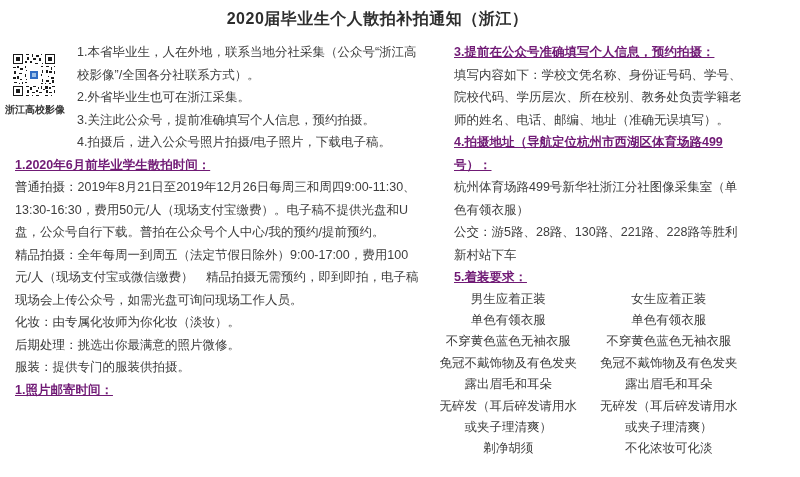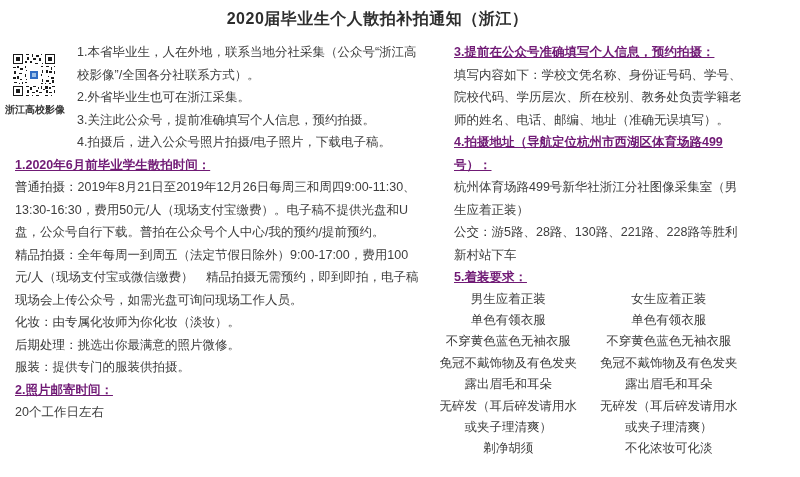--- a/index.html
+++ b/index.html
@@ -167,32 +167,31 @@
 
       <p><b>普通拍摄：</b><span>2019年8月21日至2019年12月26日每周三和周四9:00-11:30、13:30-16:30，费用50元/人（现场支付宝缴费）。电子稿不提供光盘和U盘，公众号自行下载。普拍在公众号个人中心/我的预约/提前预约。</span></p>
 
       <p><b>精品拍摄：</b><span>全年每周一到周五（法定节假日除外）9:00-17:00，费用100元/人（现场支付宝或微信缴费）　精品拍摄无需预约，即到即拍，电子稿现场会上传公众号，如需光盘可询问现场工作人员。</span></p>
 
 
       <p><b>化妆：</b><span>由专属化妆师为你化妆（淡妆）。</span></p>
       <p><b>后期处理：</b><span>挑选出你最满意的照片微修。</span></p>
       <p><b>服装：</b><span>提供专门的服装供拍摄。</span></p>
 
-      <p class="heading">2.照片邮寄时间：</p>
-      <p>20个工作日左右</p>
+      <p class="heading">1.照片邮寄时间：</p>
 
     </div>
 
     <div class="col-right">
 
       <p class="heading">3.提前在公众号准确填写个人信息，预约拍摄：</p>
       <p>填写内容如下：学校文凭名称、身份证号码、学号、院校代码、学历层次、所在校别、教务处负责学籍老师的姓名、电话、邮编、地址（准确无误填写）。</p>
 
       <p class="heading">4.拍摄地址（导航定位杭州市西湖区体育场路499号）：</p>
-      <p>杭州体育场路499号新华社浙江分社图像采集室（男生应着正装）</p>
+      <p>杭州体育场路499号新华社浙江分社图像采集室（单色有领衣服）</p>
 
       <p><b>公交：</b><span>游5路、28路、130路、221路、228路等胜利新村站下车</span></p>
 
       <p class="heading">5.着装要求：</p>
 
       <div class="dress-cols">
         <div class="dress-col">
           <p>男生应着正装</p>
           <p>单色有领衣服</p>
           <p>不穿黄色蓝色无袖衣服</p>

